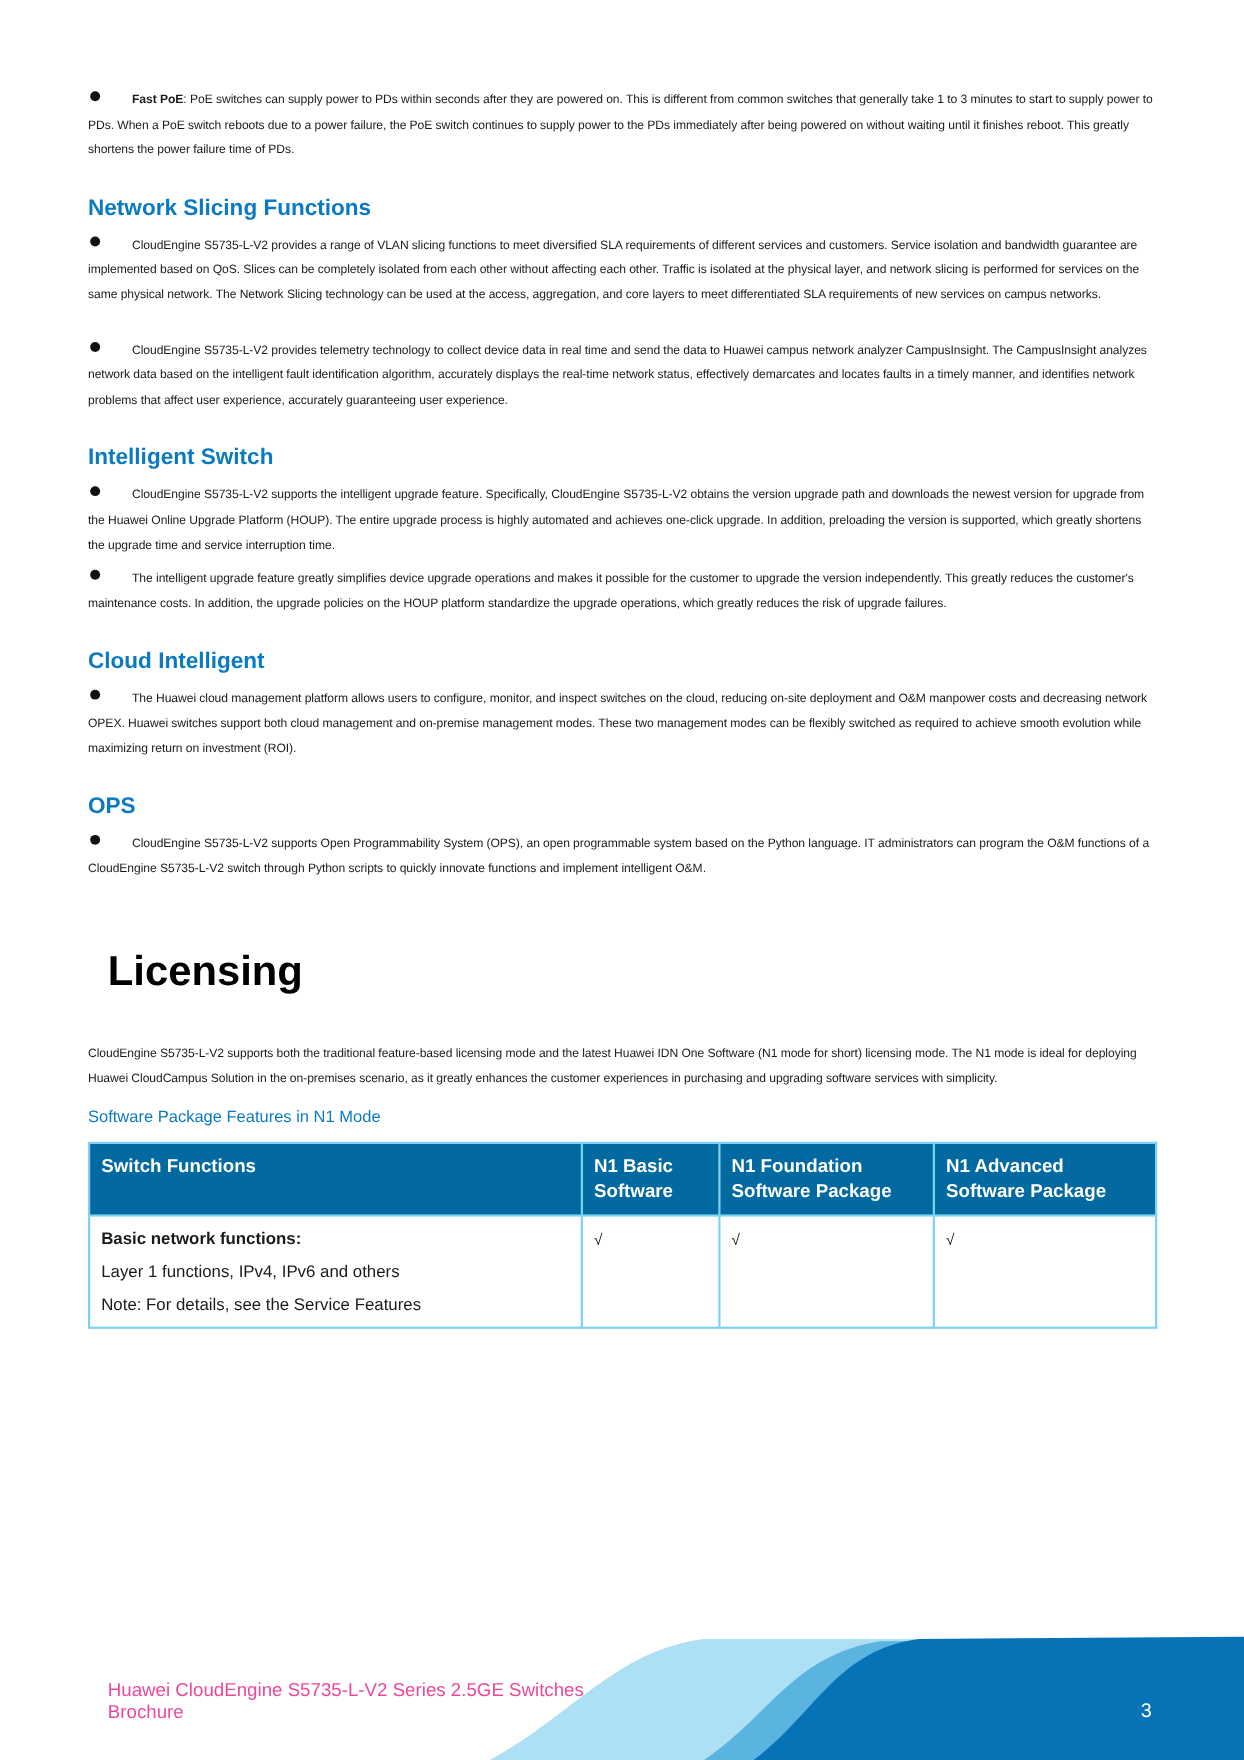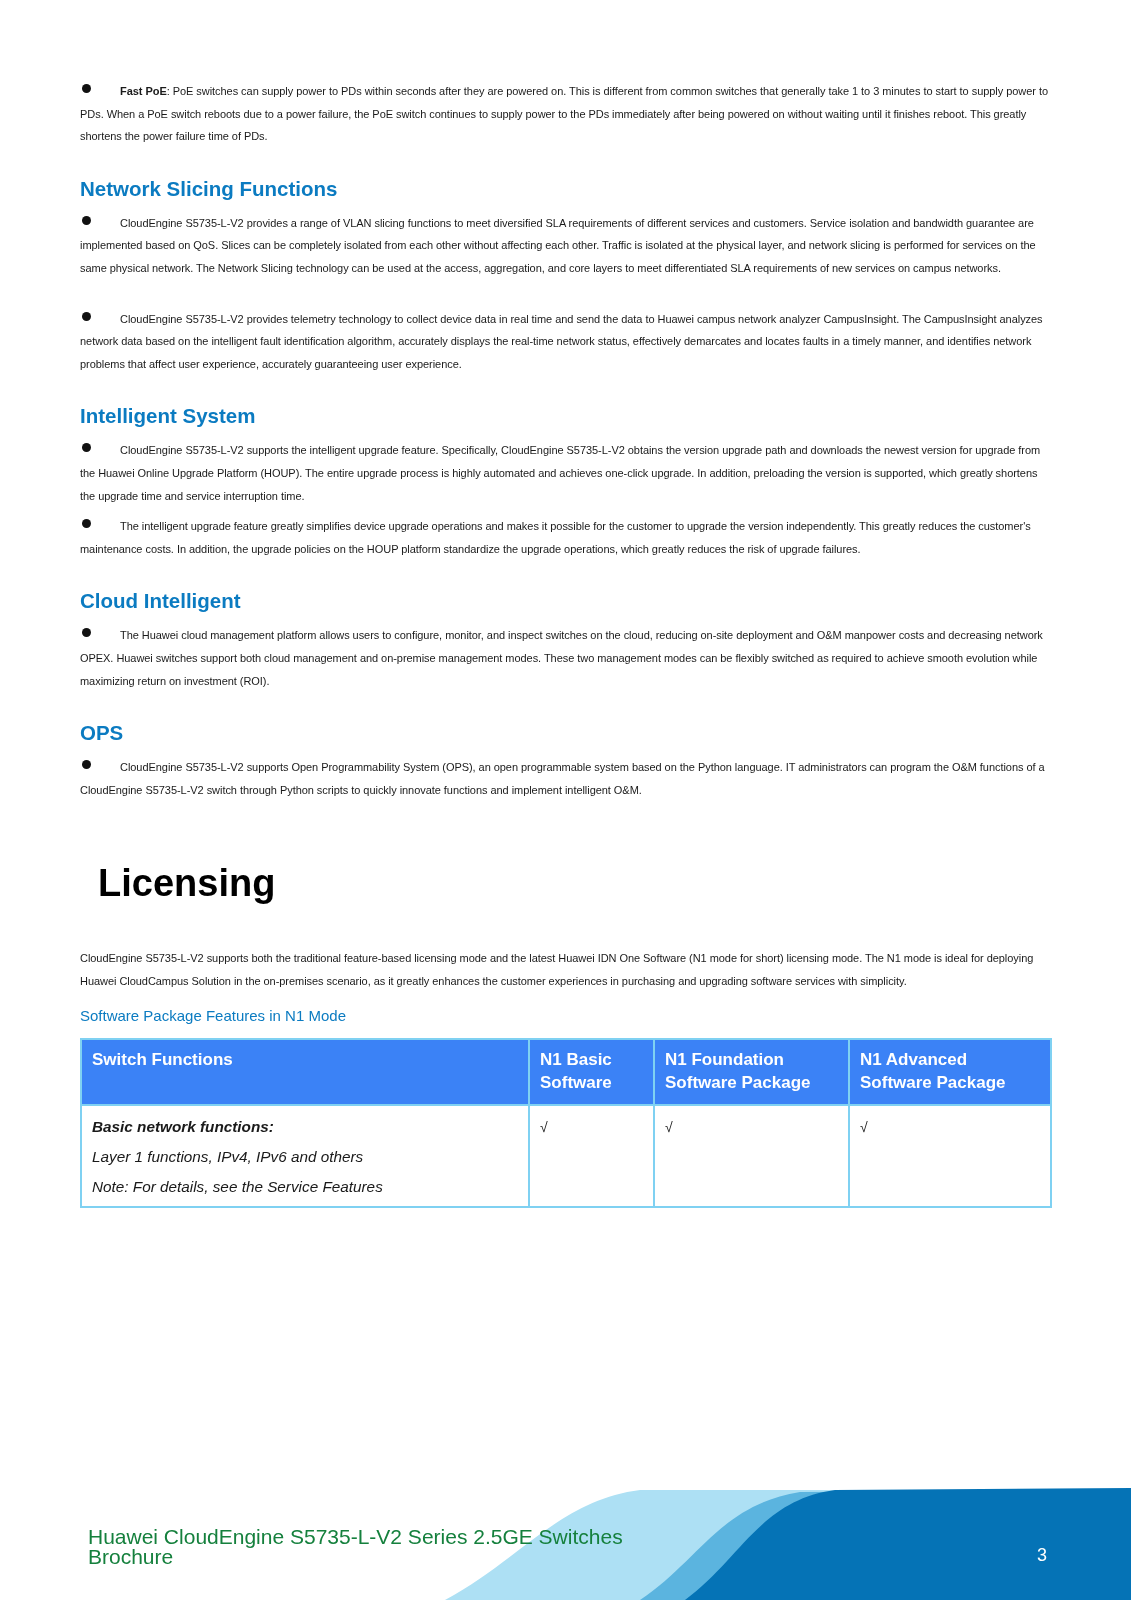--- a/index.html
+++ b/index.html
@@ -23,36 +23,36 @@
     line-height: 26px;
   }
   h1.chapter {
     color: #000000; font-size: 38px; font-weight: bold; margin: 18px; line-height: 40px;
   }
   .caption { color: #0b7bc1; font-size: 15px; margin: 0; line-height: 20px; }
   table.lic {
     border-collapse: collapse; width: 970px; font-size: 15.3px; table-layout: fixed;
   }
   table.lic th {
-    background: #3b82f6; color: #ffffff; text-align: left; vertical-align: top;
+    background: #0369a1; color: #ffffff; text-align: left; vertical-align: top;
     font-weight: bold; font-size: 17px; line-height: 22.5px;
     padding: 9px 10px 10px 10px; border: 2px solid #7fd1f2;
   }
   table.lic td {
     border: 2px solid #7fd1f2; vertical-align: top; padding: 10px 10px 8px 10px;
     line-height: 22px;
   }
-  .cell-line { display: block; margin-bottom: 8px; font-style: italic; }
+  .cell-line { display: block; margin-bottom: 8px; }
   .cell-line:last-child { margin-bottom: 0; }
   .b { font-weight: bold; }
   .mark { font-size: 14px; }
   .mark.x { font-size: 12px; }
   .footer-text {
-    position: absolute; left: 88px; top: 1527px; color: #15803d;
-    font-size: 21px; line-height: 19.5px;
+    position: absolute; left: 98px; top: 1527px; color: #ec4899;
+    font-size: 17px; line-height: 19.5px;
   }
   .page-num {
     position: absolute; left: 1037px; top: 1545px; color: #ffffff; font-size: 18px;
   }
   .wave { position: absolute; left: 0; top: 1480px; width: 1131px; height: 120px; }
 </style>
 </head>
 <body>
 
 <div class="page">
@@ -66,21 +66,21 @@
   <p class="para bullet-para">
     <span class="bullet-dot"></span><span>CloudEngine S5735-L-V2 provides a range of VLAN slicing functions to meet diversified SLA requirements of different services and customers. Service isolation and bandwidth guarantee are implemented based on QoS. Slices can be completely isolated from each other without affecting each other. Traffic is isolated at the physical layer, and network slicing is performed for services on the same physical network. The Network Slicing technology can be used at the access, aggregation, and core layers to meet differentiated SLA requirements of new services on campus networks.</span>
   </p>
 
   <div style="height:20px"></div>
   <p class="para bullet-para">
     <span class="bullet-dot"></span><span>CloudEngine S5735-L-V2 provides telemetry technology to collect device data in real time and send the data to Huawei campus network analyzer CampusInsight. The CampusInsight analyzes network data based on the intelligent fault identification algorithm, accurately displays the real-time network status, effectively demarcates and locates faults in a timely manner, and identifies network problems that affect user experience, accurately guaranteeing user experience.</span>
   </p>
 
   <div style="height:20px"></div>
-  <h2 class="section">Intelligent System</h2>
+  <h2 class="section">Intelligent Switch</h2>
   <p class="para bullet-para">
     <span class="bullet-dot"></span><span>CloudEngine S5735-L-V2 supports the intelligent upgrade feature. Specifically, CloudEngine S5735-L-V2 obtains the version upgrade path and downloads the newest version for upgrade from the Huawei Online Upgrade Platform (HOUP). The entire upgrade process is highly automated and achieves one-click upgrade. In addition, preloading the version is supported, which greatly shortens the upgrade time and service interruption time.</span>
   </p>
   <p class="para bullet-para">
     <span class="bullet-dot"></span><span>The intelligent upgrade feature greatly simplifies device upgrade operations and makes it possible for the customer to upgrade the version independently. This greatly reduces the customer's maintenance costs. In addition, the upgrade policies on the HOUP platform standardize the upgrade operations, which greatly reduces the risk of upgrade failures.</span>
   </p>
 
   <div style="height:20px"></div>
   <h2 class="section">Cloud Intelligent</h2>
   <p class="para bullet-para">

